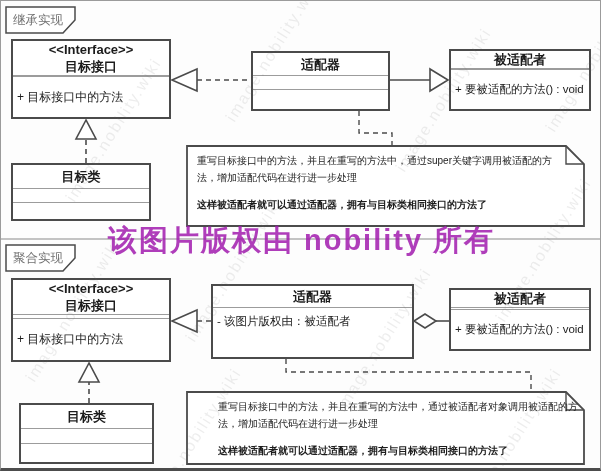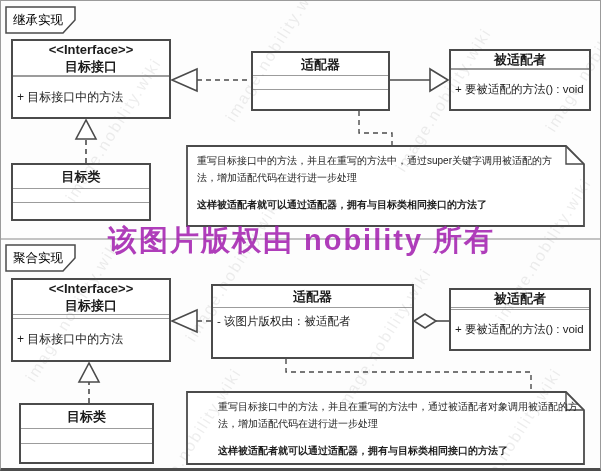--- a/index.html
+++ b/index.html
@@ -12,21 +12,21 @@
   .uml .row{border-top:1px solid #9c9c9c;box-sizing:border-box;}
   .uml .row:first-child{border-top:none;}
   .title-row{display:flex;flex-direction:column;align-items:center;justify-content:center;
     font-weight:bold;font-size:13px;line-height:17px;}
   .member-row{display:flex;align-items:center;font-size:11.5px;padding:12px 4px;white-space:nowrap;}
   .grow{flex:1;}
   .note-text{position:absolute;z-index:10;font-size:10px;line-height:16.5px;
     padding:7px 10px;box-sizing:border-box;}
   .note-text p{margin:0;}
   .note-text p + p{margin-top:11px;font-weight:bold;}
-  .tab-label{position:absolute;z-index:10;font-size:12.5px;color:#000000;}
+  .tab-label{position:absolute;z-index:10;font-size:12.5px;color:#737373;}
   .wm-layer{position:absolute;left:0;top:0;width:601px;height:471px;z-index:30;
     pointer-events:none;overflow:hidden;}
   .wm-center{position:absolute;left:50%;top:220px;transform:translateX(-50%);
     font-size:29px;font-weight:bold;letter-spacing:2px;color:#a21caf;opacity:.85;white-space:nowrap;}
   .wm-diag{position:absolute;font-size:16px;letter-spacing:2px;color:#6f6f6f;opacity:.12;
     transform:rotate(-58deg);white-space:nowrap;}
 </style>
 </head>
 <body>
 

